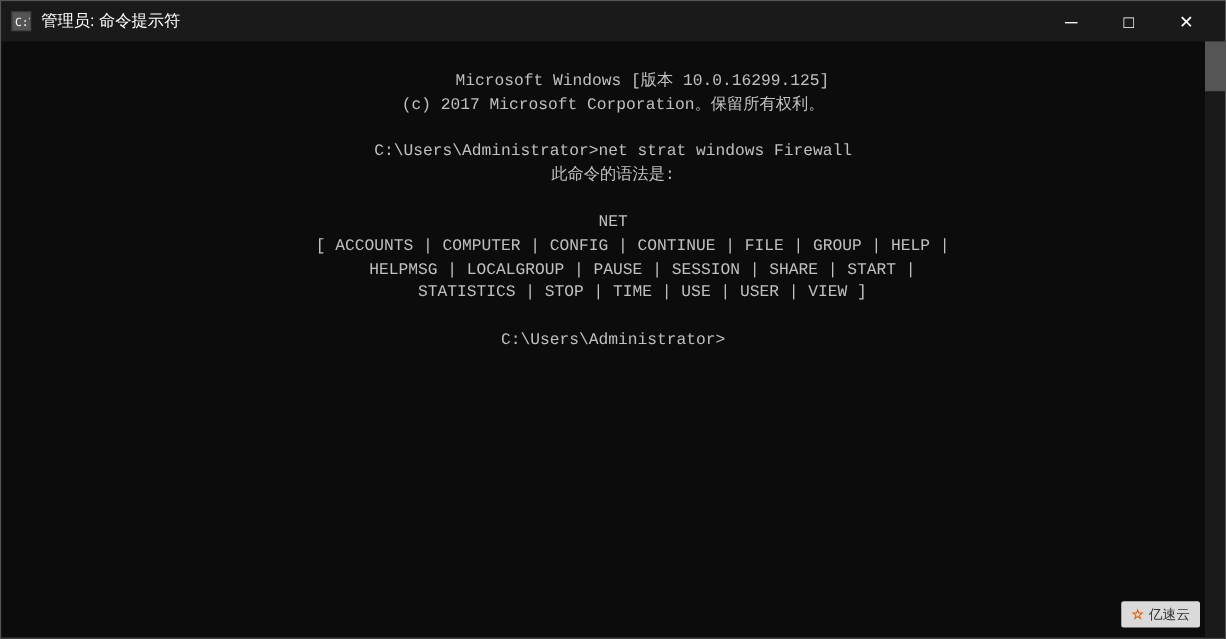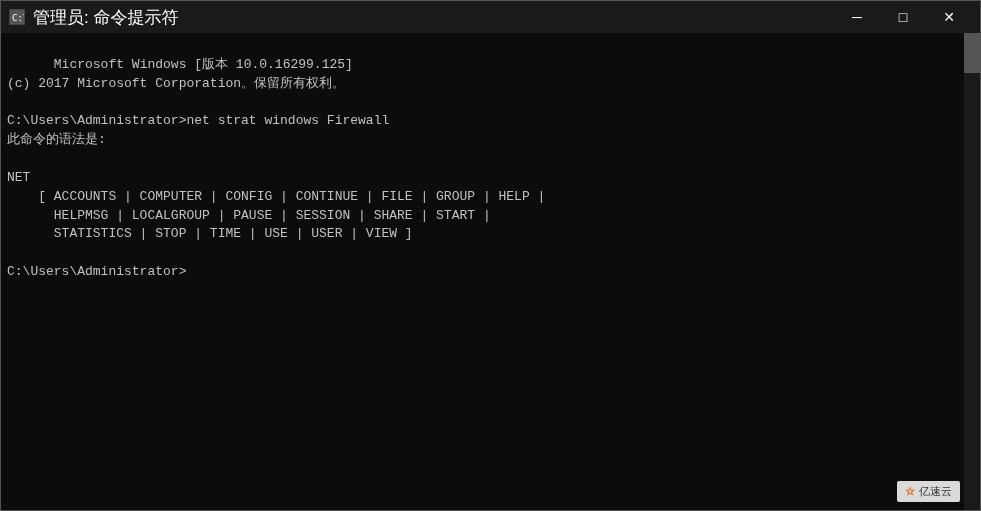--- a/index.html
+++ b/index.html
@@ -49,21 +49,21 @@
       justify-content: center;
     }
 
     .title-bar-icon svg {
       width: 14px;
       height: 14px;
     }
 
     .title-bar-text {
       color: #ffffff;
-      font-size: 17px;
+      font-size: 13px;
       font-family: 'Microsoft YaHei', Arial, sans-serif;
     }
 
     .title-bar-controls {
       display: flex;
       gap: 0;
     }
 
     .title-btn {
       width: 46px;
@@ -77,20 +77,21 @@
       align-items: center;
       justify-content: center;
     }
 
     .terminal-body {
       flex: 1;
       background: #0c0c0c;
       padding: 4px 6px;
       overflow: hidden;
       position: relative;
+      text-align: center;
     }
 
     .terminal-content {
       color: #c0c0c0;
       font-size: 13px;
       line-height: 1.45;
       white-space: pre;
     }
 
     .scrollbar {

